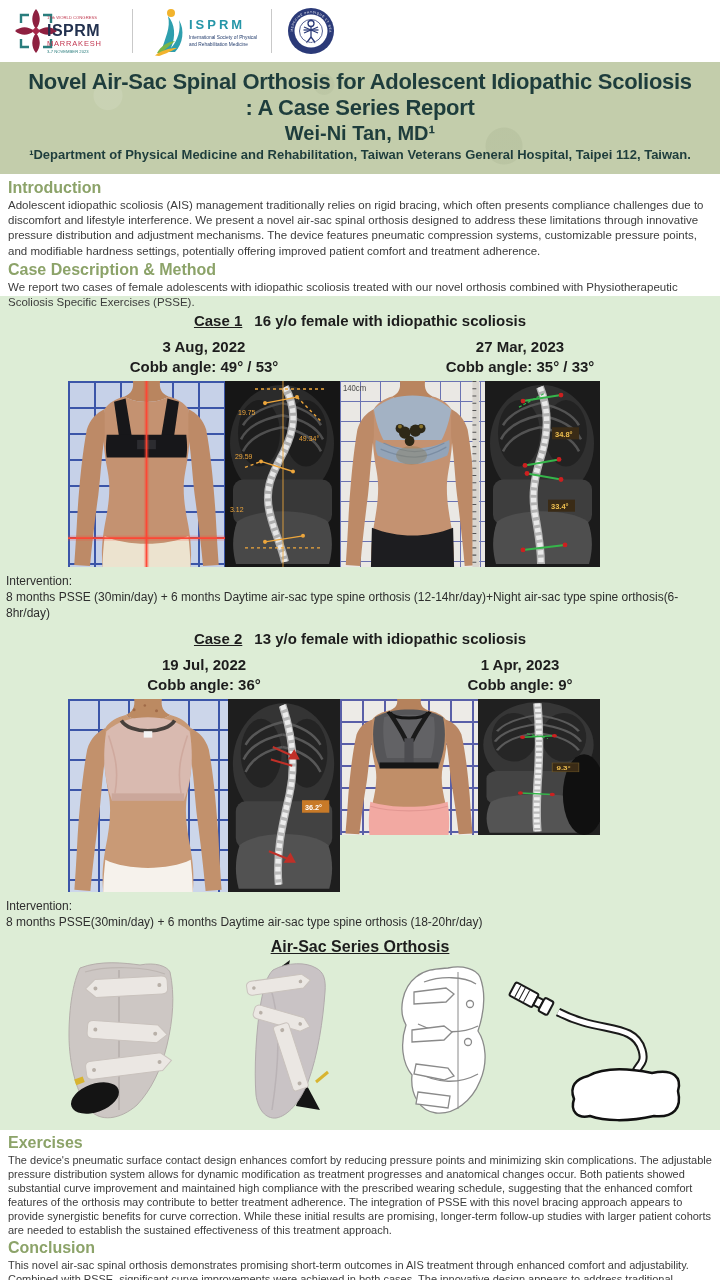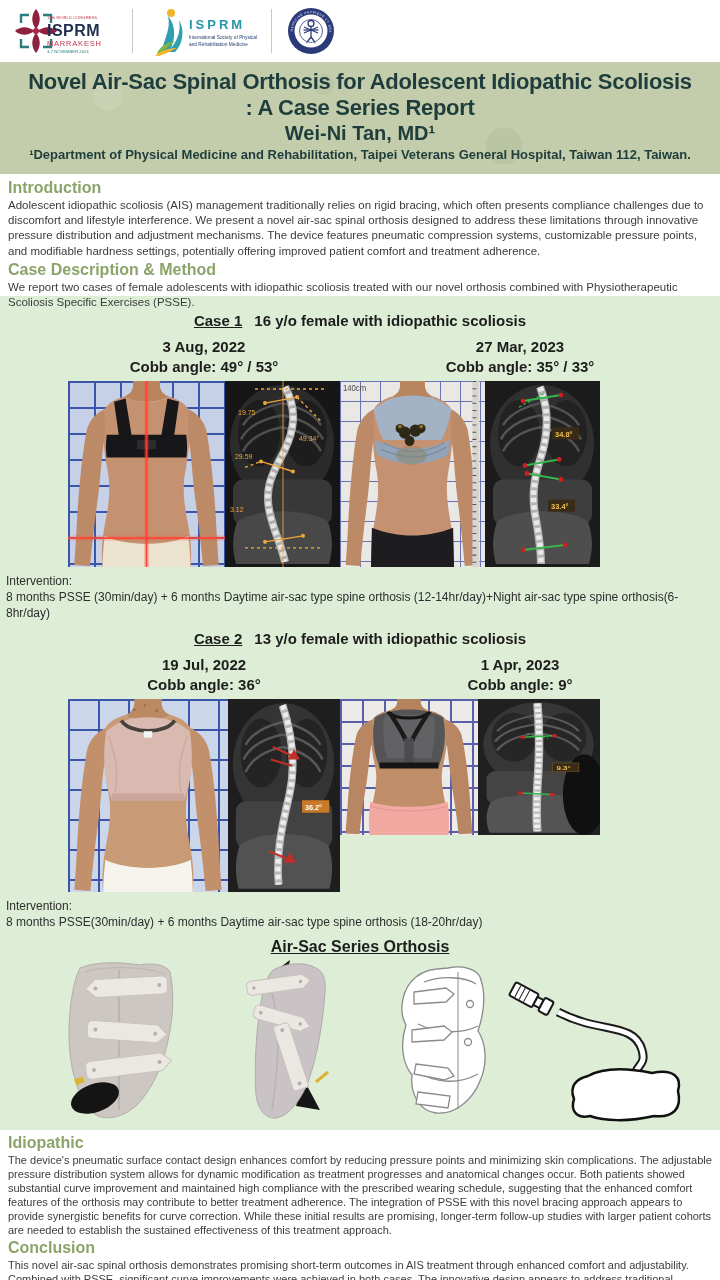--- a/index.html
+++ b/index.html
@@ -128,21 +128,21 @@
       <text font-size="4.6" font-weight="bold" fill="#ffffff" letter-spacing="1.2">
         <textPath href="#ringBottom" startOffset="28%">SOMAREF</textPath>
       </text>
     </svg>
   </div>
 
   <div class="title-band">
     <div class="title-line">Novel Air-Sac Spinal Orthosis for Adolescent Idiopathic Scoliosis</div>
     <div class="title-line">: A Case Series Report</div>
     <div class="author-line">Wei-Ni Tan, MD¹</div>
-    <div class="affil-line">¹Department of Physical Medicine and Rehabilitation, Taipei Veterans General Hospital, Taiwan 112, Taiwan.</div>
+    <div class="affil-line">¹Department of Physical Medicine and Rehabilitation, Taiwan Veterans General Hospital, Taipei 112, Taiwan.</div>
   </div>
 
   <div class="white-section top">
     <div class="sec-head">Introduction</div>
     <p class="sec-body">Adolescent idiopathic scoliosis (AIS) management traditionally relies on rigid bracing, which often presents compliance challenges due to discomfort and lifestyle interference. We present a novel air-sac spinal orthosis designed to address these limitations through innovative pressure distribution and adjustment mechanisms. The device features pneumatic compression systems, customizable pressure points, and modifiable hardness settings, potentially offering improved patient comfort and treatment adherence.</p>
     <div class="sec-head">Case Description &amp; Method</div>
     <p class="sec-body">We report two cases of female adolescents with idiopathic scoliosis treated with our novel orthosis combined with Physiotherapeutic Scoliosis Specific Exercises (PSSE).</p>
   </div>
 
   <div class="green-band">
@@ -535,19 +535,19 @@
     </div>
 
     <div class="orthosis-labels">
       <span class="orthosis-label" style="left:51px;width:140px;">Daytime type</span>
       <span class="orthosis-label" style="left:230px;width:120px;">Night type</span>
       <span class="orthosis-label" style="left:415px;width:220px;">Air-sac system</span>
     </div>
   </div>
 
   <div class="white-section bottom">
-    <div class="sec-head">Idiopathic</div>
+    <div class="sec-head">Exercises</div>
     <p class="sec-body">The device's pneumatic surface contact design enhances comfort by reducing pressure points and minimizing skin complications. The adjustable pressure distribution system allows for dynamic modification as treatment progresses and anatomical changes occur. Both patients showed substantial curve improvement and maintained high compliance with the prescribed wearing schedule, suggesting that the enhanced comfort features of the orthosis may contribute to better treatment adherence. The integration of PSSE with this novel bracing approach appears to provide synergistic benefits for curve correction. While these initial results are promising, longer-term follow-up studies with larger patient cohorts are needed to establish the sustained effectiveness of this treatment approach.</p>
     <div class="sec-head">Conclusion</div>
     <p class="sec-body">This novel air-sac spinal orthosis demonstrates promising short-term outcomes in AIS treatment through enhanced comfort and adjustability. Combined with PSSE, significant curve improvements were achieved in both cases. The innovative design appears to address traditional bracing compliance challenges while maintaining therapeutic effectiveness..</p>
   </div>
 
 </div>
 
 </body></html>

